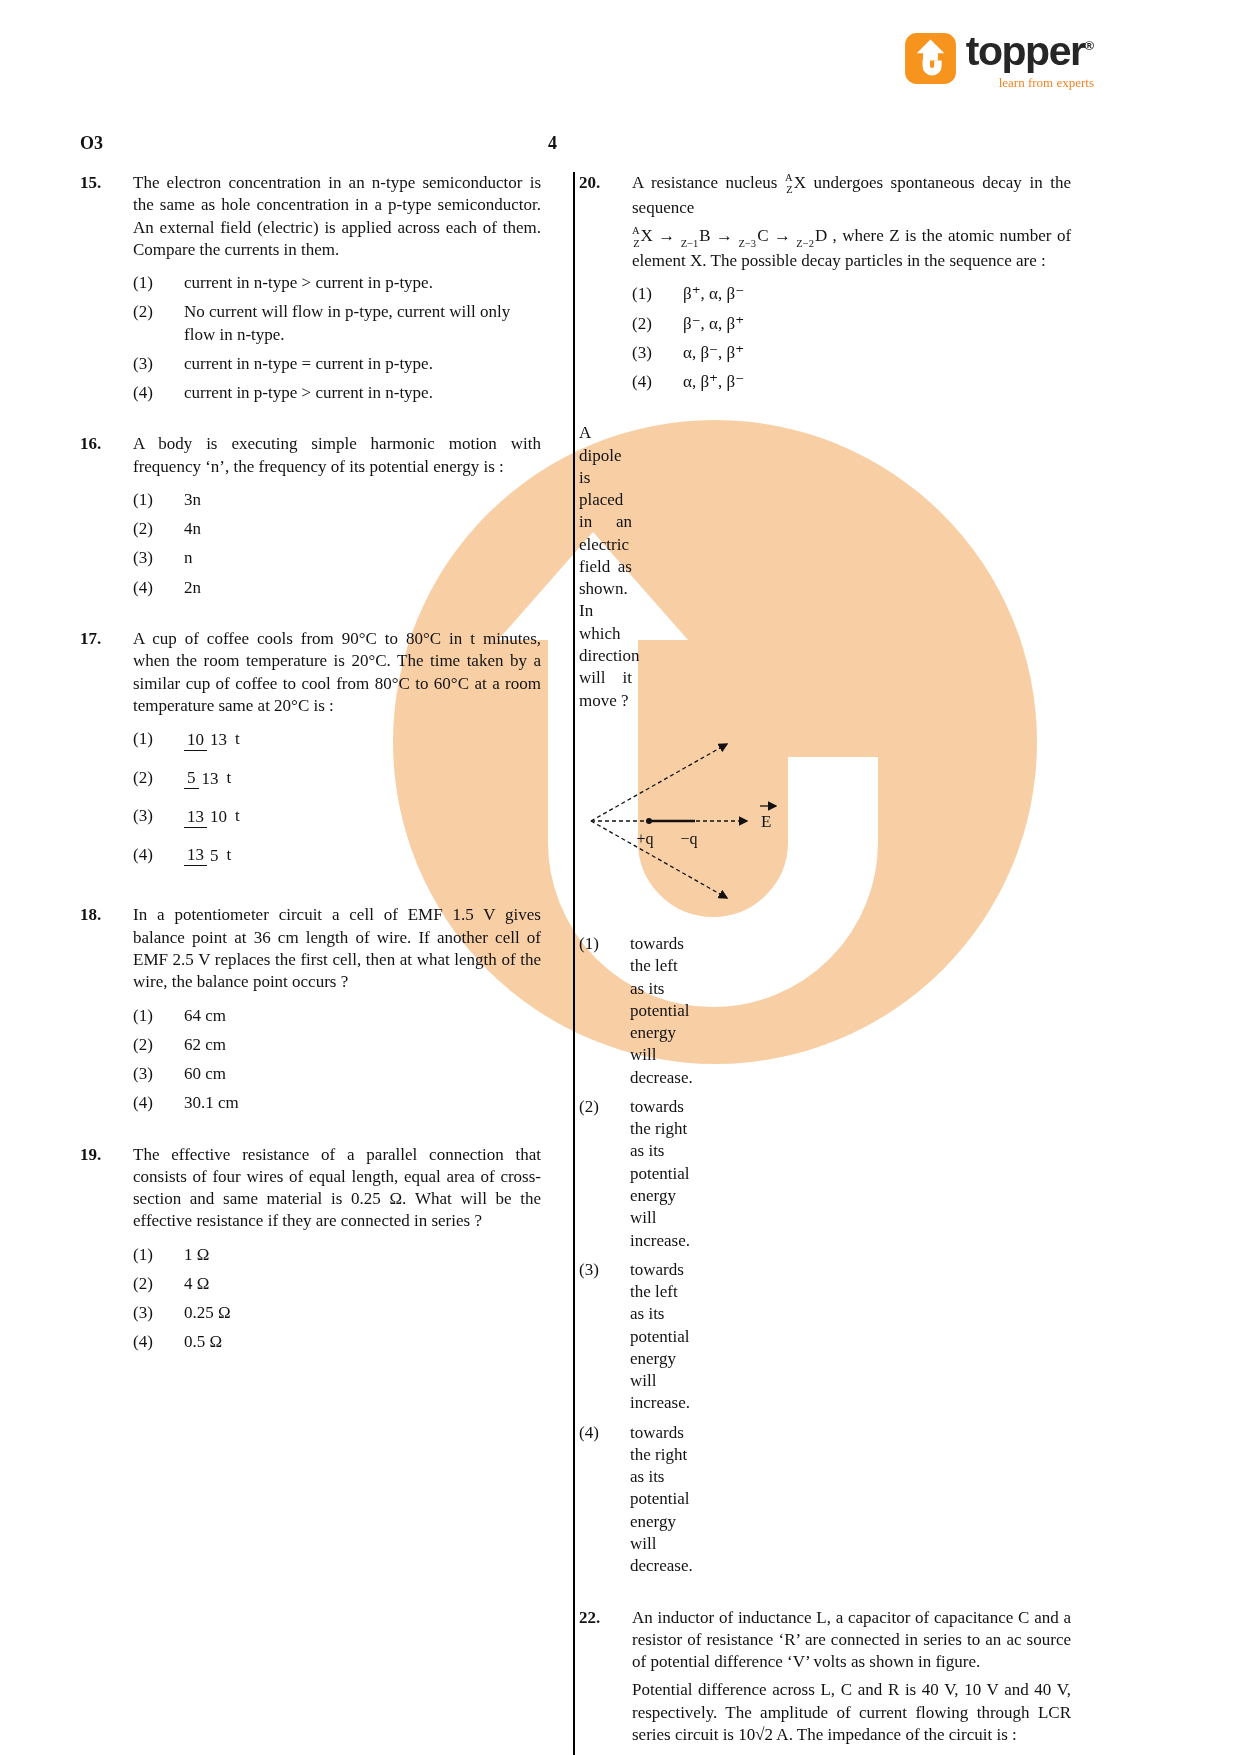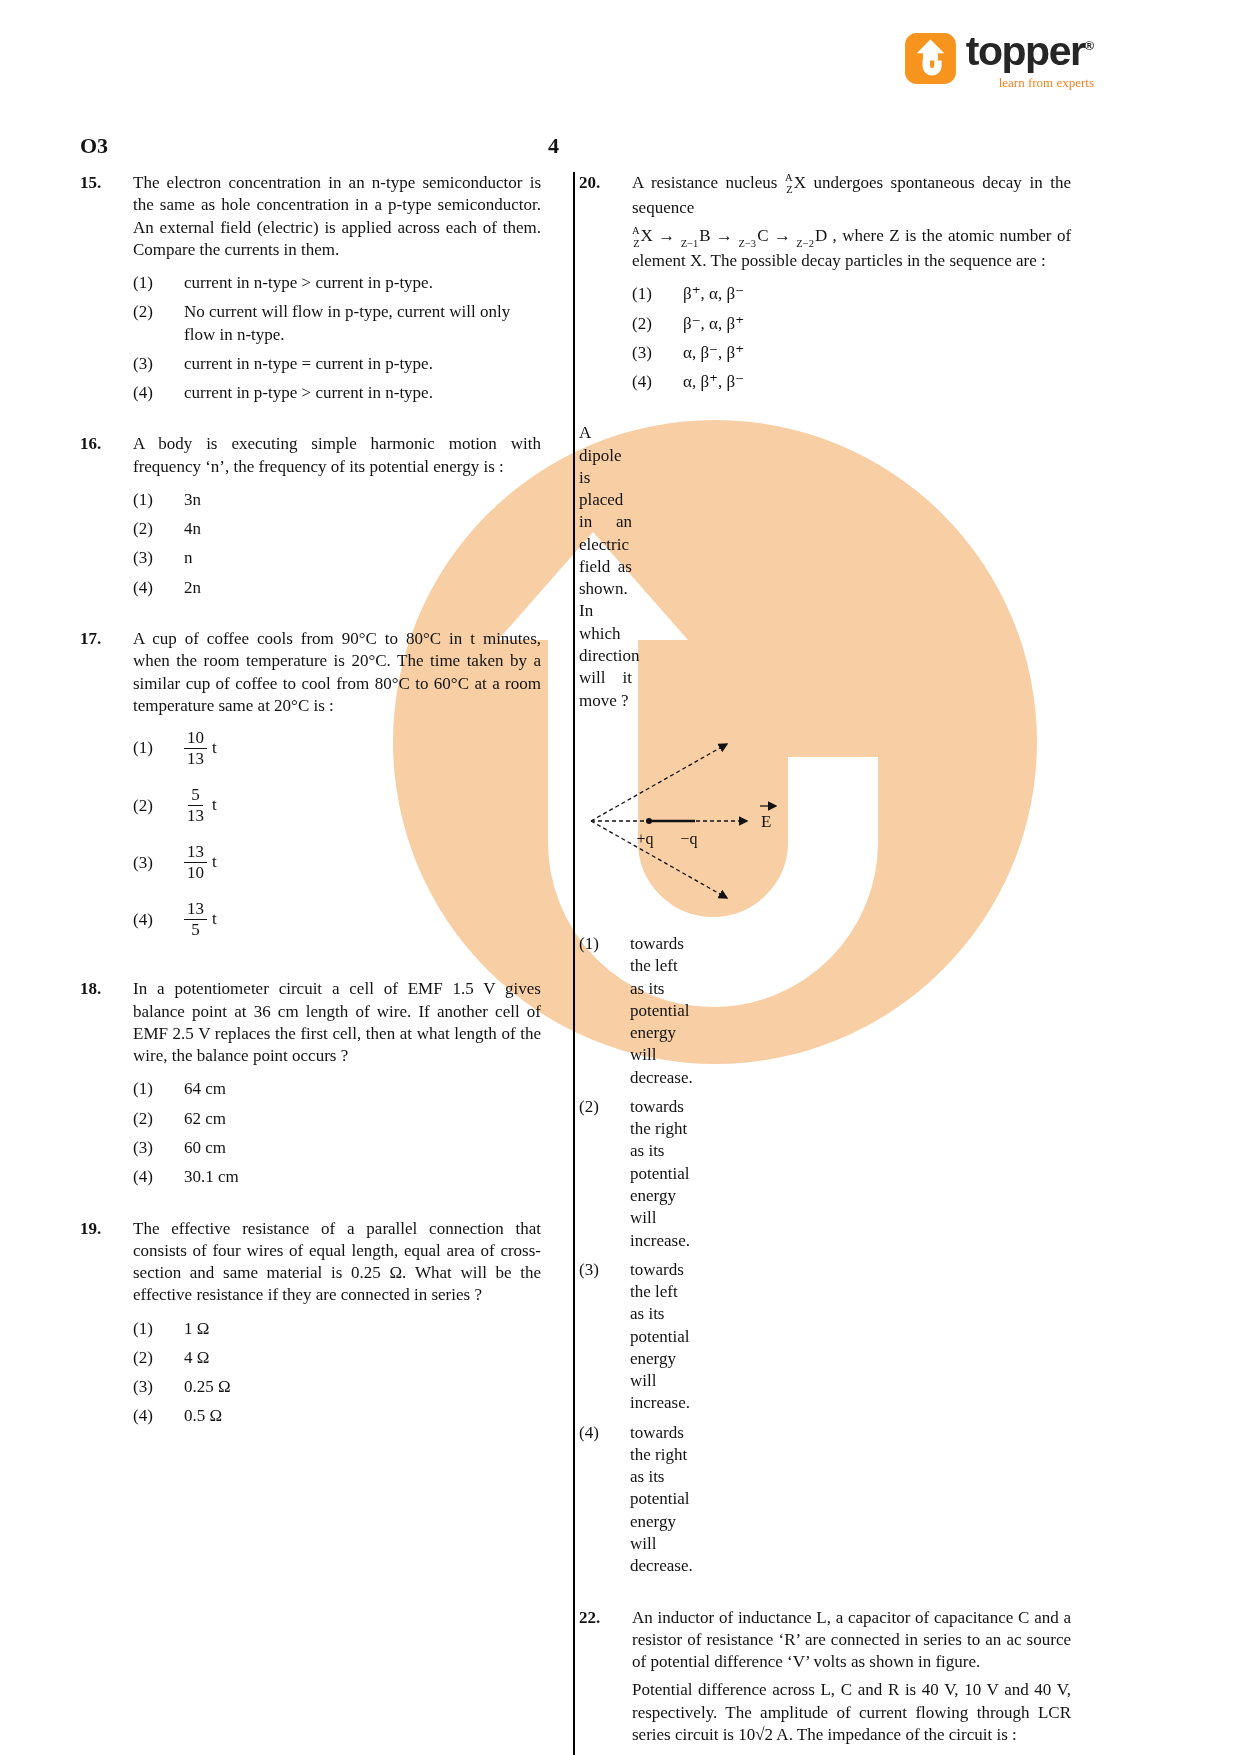--- a/index.html
+++ b/index.html
@@ -11,39 +11,39 @@
   }
   .watermark{position:absolute;left:388px;top:412px;z-index:0;pointer-events:none}
   .content{position:relative;z-index:1;padding-top:132px}
   
   .logo{position:absolute;top:32px;right:146px;display:flex;align-items:flex-start;gap:9px;z-index:3}
   .logo-text{display:flex;flex-direction:column;align-items:flex-end}
   .logo-name{font-family:"Liberation Sans",sans-serif;font-weight:bold;font-size:41px;line-height:.95;color:#262626;letter-spacing:-1.5px}
   .logo-name sup{font-size:13px;letter-spacing:0}
   .logo-tagline{color:#f5821f;font-size:13px;margin-top:3px;font-family:"Liberation Serif",serif}
   
-  .header{position:relative;height:26px;font-weight:bold;font-size:22px}
+  .header{position:relative;height:26px;font-weight:bold;font-size:18px}
   .header .page-code{position:absolute;left:80px;top:0}
   .header .page-num{position:absolute;left:548px;top:0}
   
   .columns{display:flex;margin:14px 0 0 80px;align-items:stretch}
   .col-left{width:461px;padding-right:32px}
   .divider{width:2px;background:#000}
   .col-right{width:492px;padding-left:4px}
   
   .q{display:grid;grid-template-columns:53px 1fr;margin-bottom:22px}
   .qnum{font-weight:bold}
   .qtext{text-align:justify}
   .qtext + .qtext{margin-top:6px}
   .opts{margin-top:11px}
   .opt{display:grid;grid-template-columns:51px 1fr;margin-bottom:7px}
   .opt .otext{text-align:left}
   .opt.tall{align-items:center;margin-bottom:16px}
   
-  .frac{display:inline-flex;flex-direction:column;align-items:center;vertical-align:middle;line-height:1.18;text-align:center}
+  .frac{display:inline-flex;flex-direction:row;align-items:center;vertical-align:middle;line-height:1.18;text-align:center}
   .fnum{border-bottom:1.4px solid #121212;padding:0 3px}
   .fden{padding:0 3px}
   .fsuffix{margin-left:5px}
   .pre{display:inline-flex;flex-direction:column;align-items:flex-end;vertical-align:middle;font-size:.62em;line-height:1.18;margin-right:1px}
   .pre span{display:block;min-height:1.18em}
   .diagram{margin:14px 0 8px 0}
   svg text{fill:#121212;font-family:"Liberation Serif",serif}
 </style>
 </head>
 <body>

